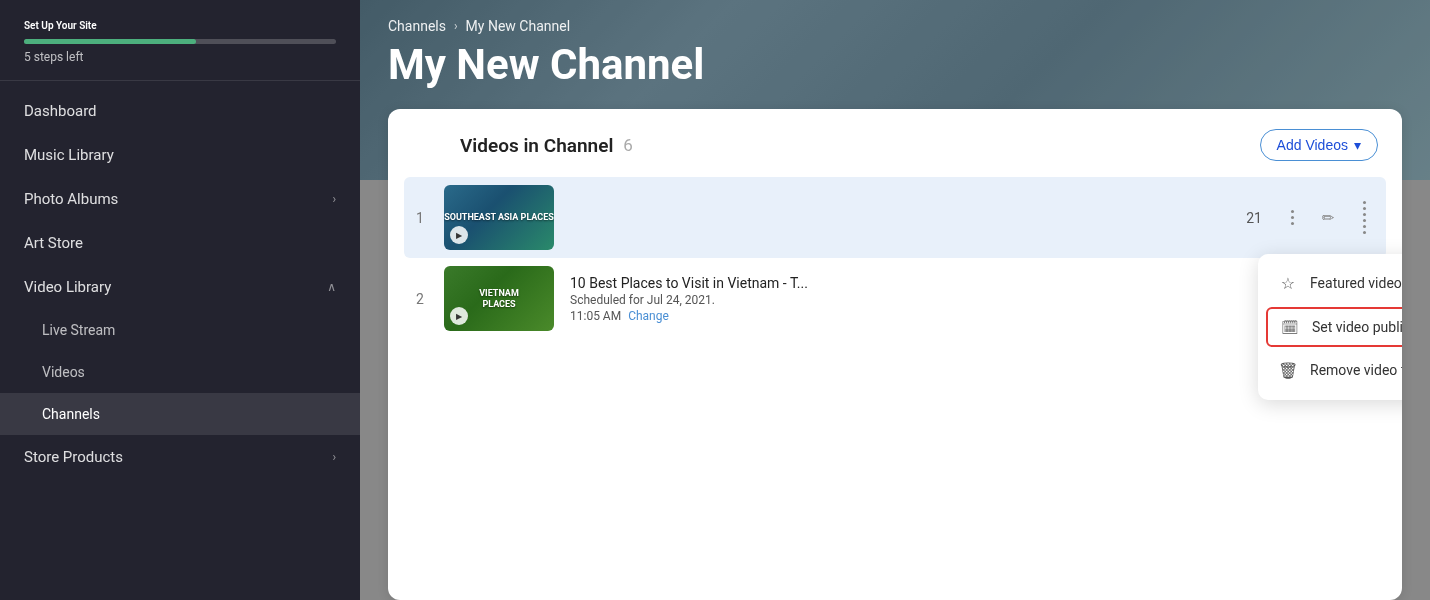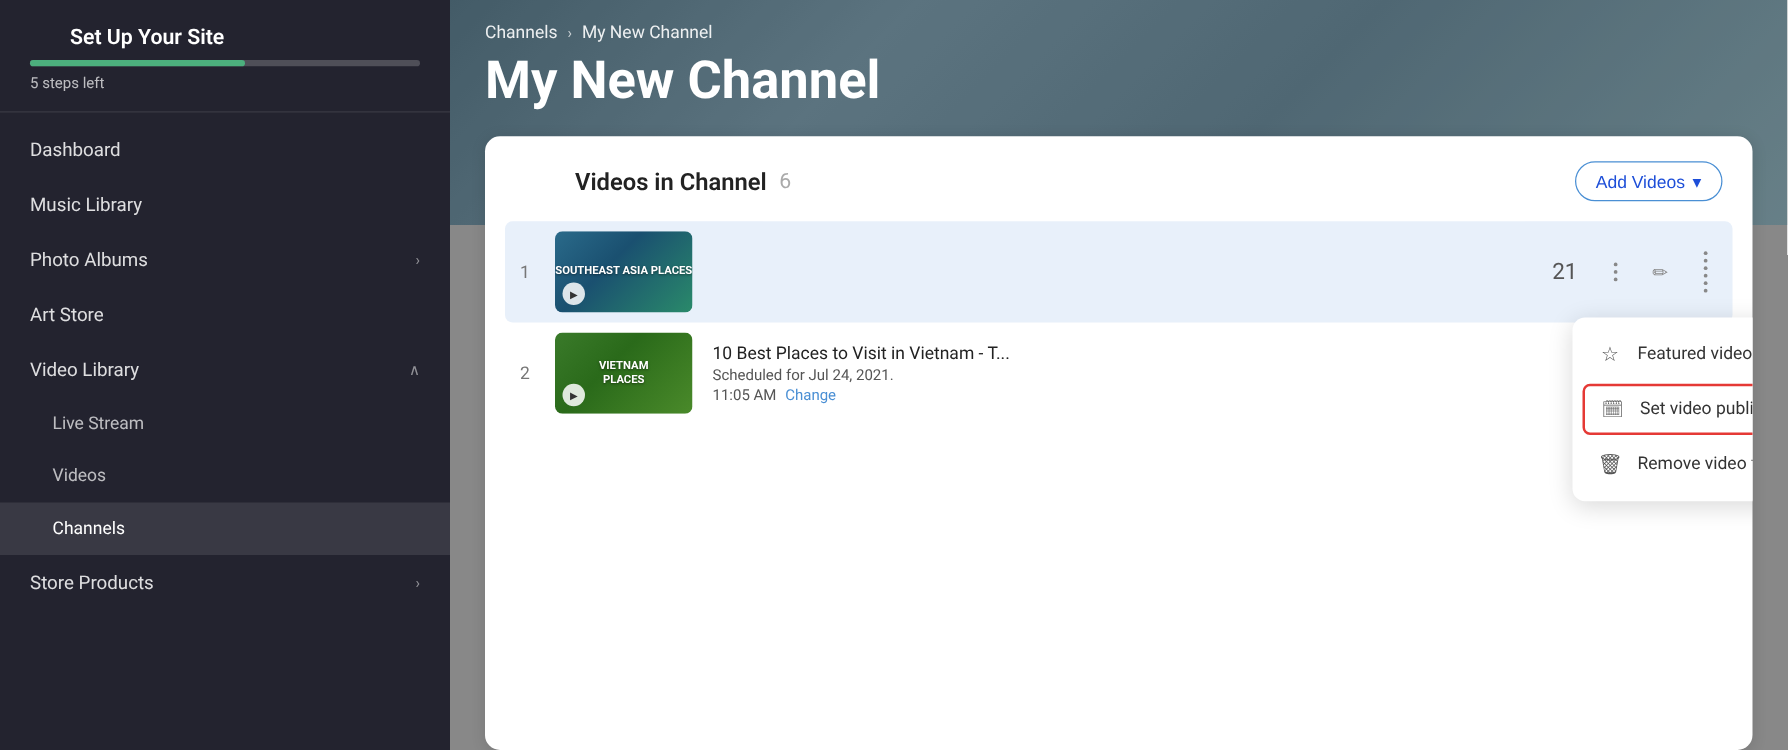--- a/index.html
+++ b/index.html
@@ -25,25 +25,24 @@
       height: 600px;
       overflow: hidden;
     }
 
     .sidebar-setup {
       padding: 20px 24px 16px;
       border-bottom: 1px solid rgba(255,255,255,0.1);
     }
 
     .setup-title {
-      font-size: 17px;
+      font-size: 10px;
       font-weight: 600;
       color: #fff;
       margin-bottom: 8px;
-      margin-left: 32px;
     }
 
     .progress-bar-container {
       background: rgba(255,255,255,0.2);
       border-radius: 4px;
       height: 5px;
       width: 100%;
       margin-bottom: 6px;
     }
 
@@ -305,21 +304,21 @@
       margin-top: 2px;
     }
 
     .change-link {
       color: #4a8fd4;
       font-size: 12px;
       cursor: pointer;
     }
 
     .video-views {
-      font-size: 18px;
+      font-size: 14px;
       color: #555;
       width: 30px;
       text-align: right;
     }
 
     .row-actions {
       display: flex;
       align-items: center;
       gap: 8px;
     }

